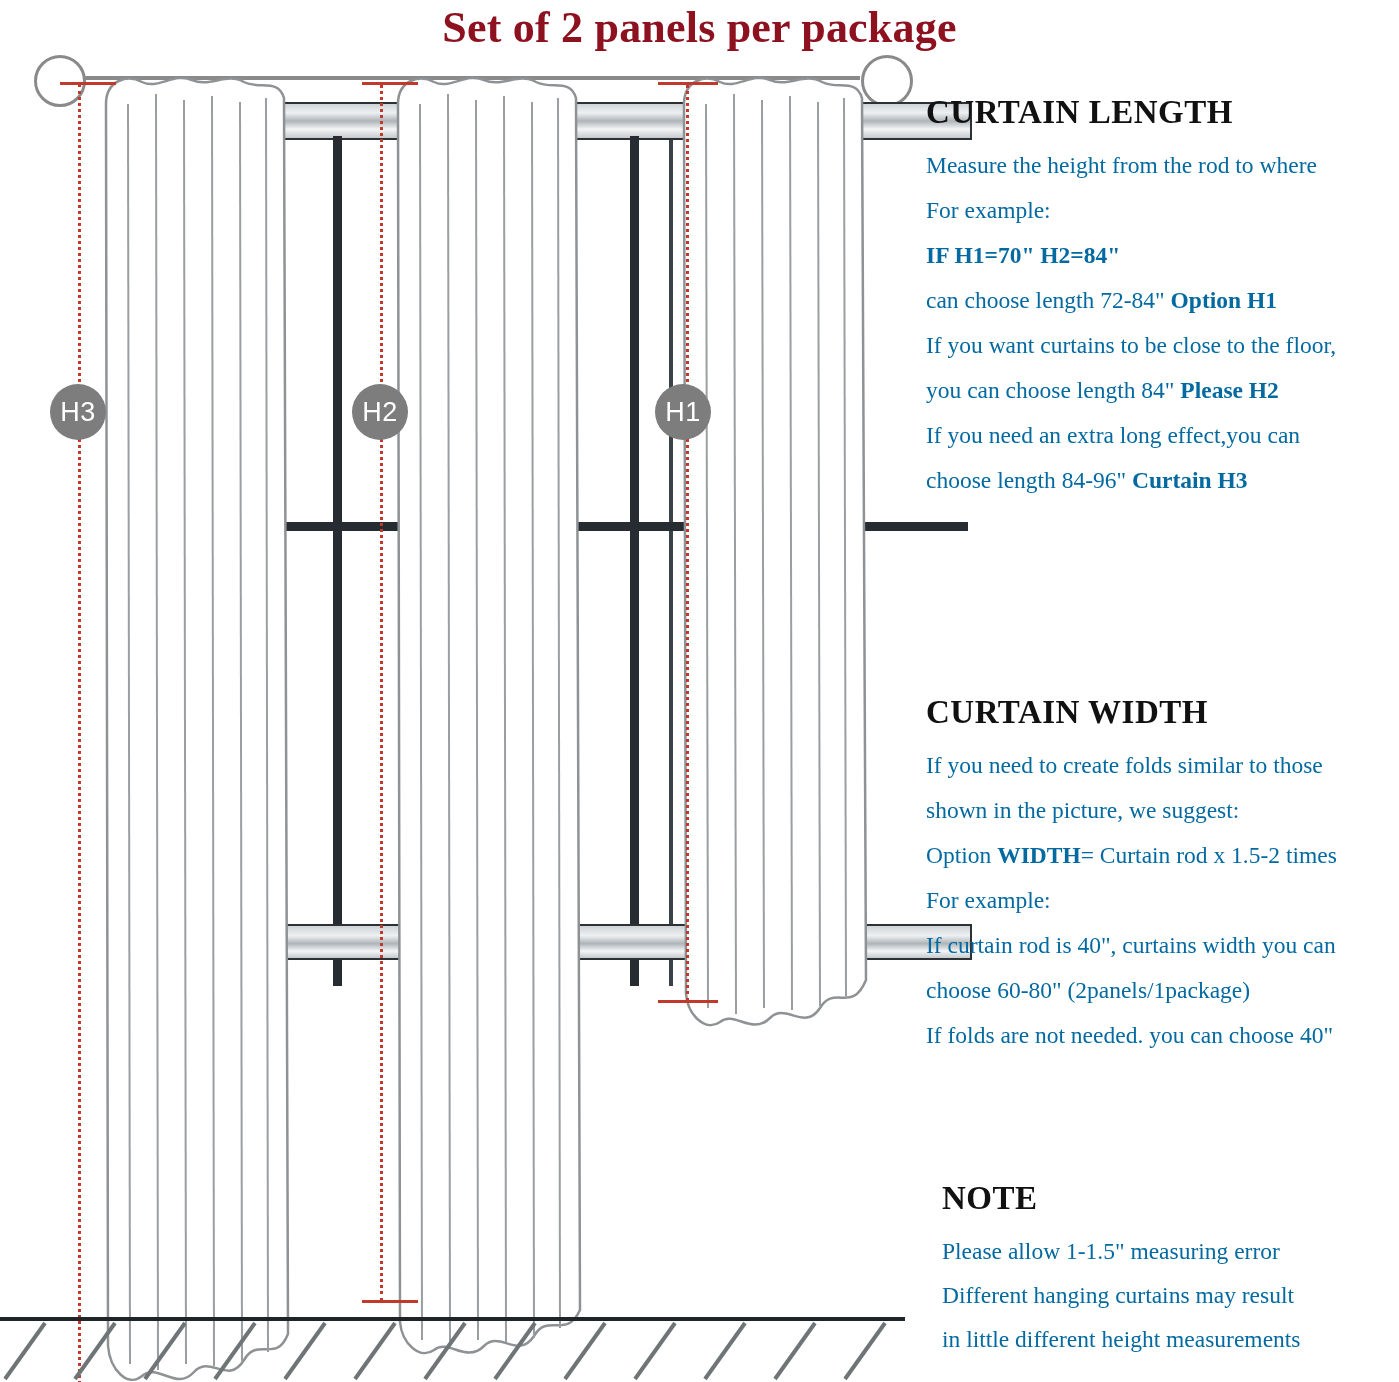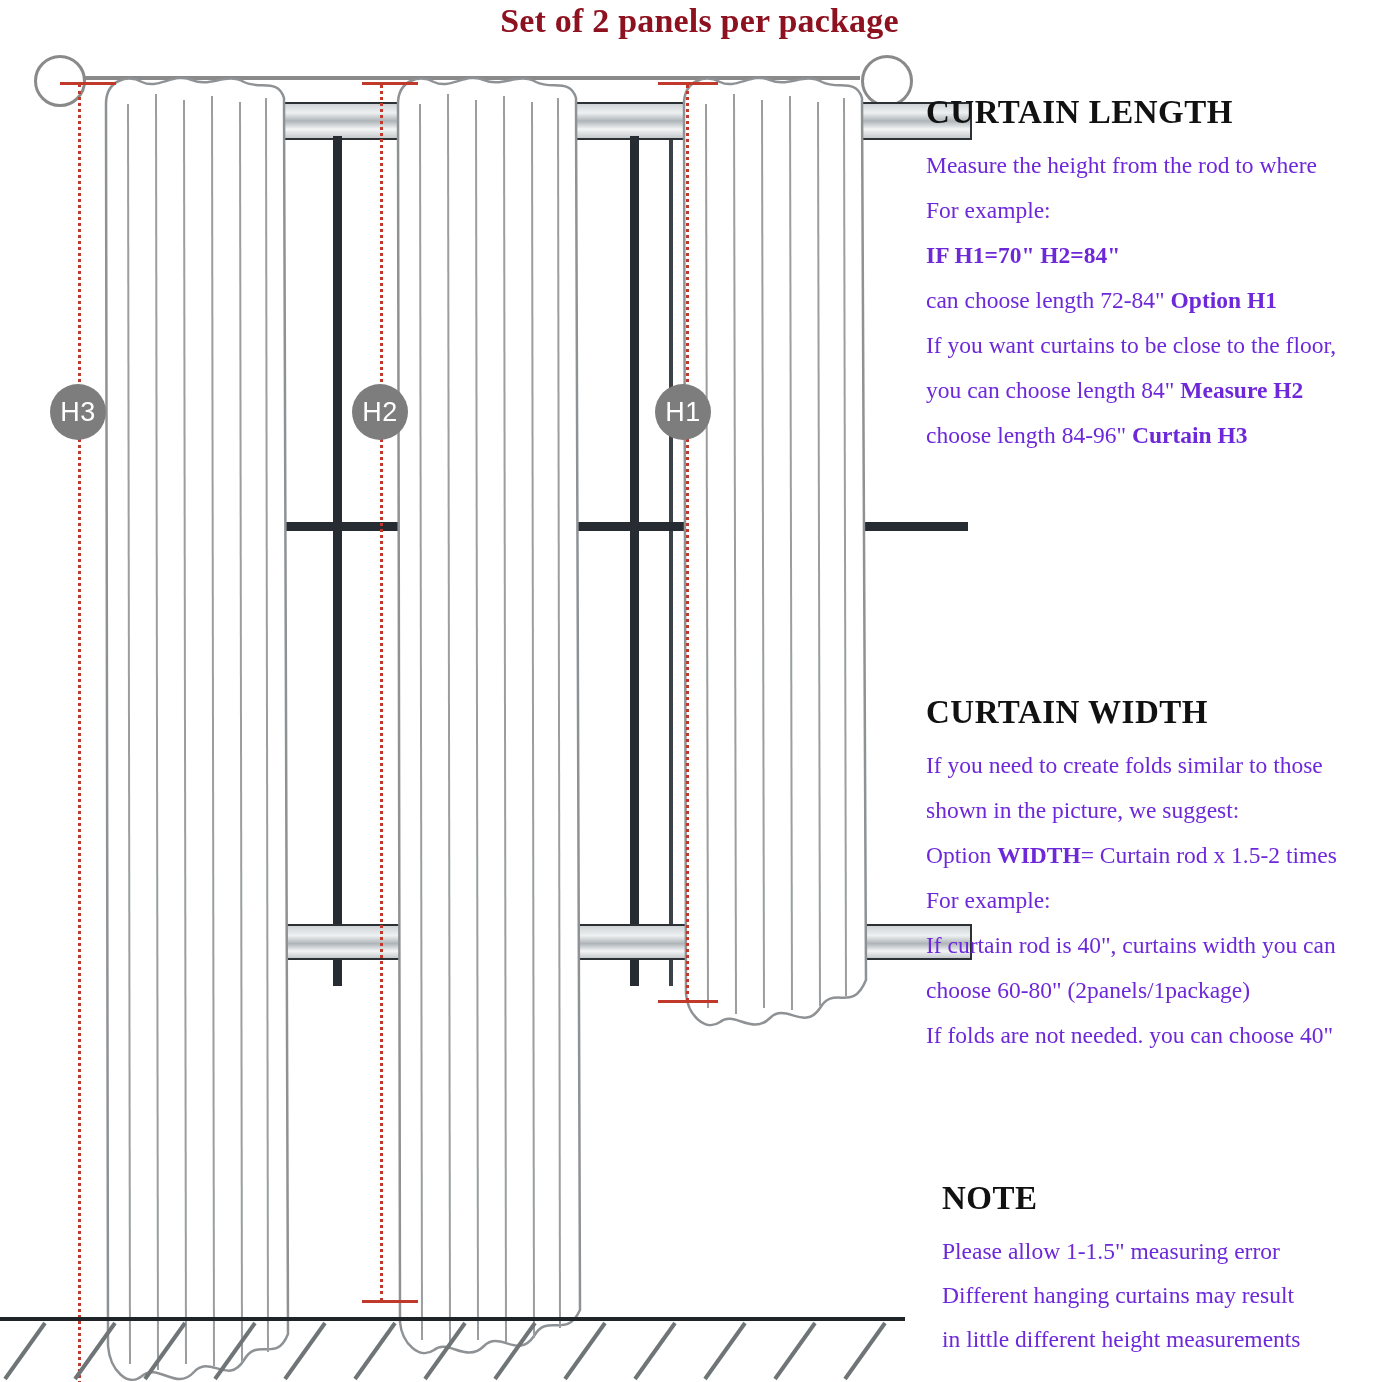--- a/index.html
+++ b/index.html
@@ -18,21 +18,21 @@
 
   
   .title {
     position: absolute;
     top: 2px;
     left: 0;
     width: 1399px;
     text-align: center;
     font-family: "Liberation Serif", serif;
     font-weight: bold;
-    font-size: 34px;
+    font-size: 44px;
     color: #8e1120;
     letter-spacing: 0.2px;
   }
 
   
   .diagram {
     position: absolute;
     left: 0;
     top: 44px;
     width: 905px;
@@ -153,21 +153,21 @@
     font-family: "Liberation Serif", serif;
     font-weight: bold;
     font-size: 33px;
     color: #111111;
     letter-spacing: 0.5px;
     margin: 0 0 12px 0;
   }
   .sec-body {
     font-family: "Liberation Serif", serif;
     font-size: 23.5px;
-    color: #6d28d9;
+    color: #0369a1;
     line-height: 45px;
   }
   .sec-body .b { font-weight: bold; }
   .sec {
     margin-bottom: 10px;
   }
   #sec-length { position: absolute; top: 38px; left: 6px; width: 472px; margin-top: 12px; }
   #sec-width  { position: absolute; top: 650px; left: 6px; width: 478px; }
   #sec-note   { position: absolute; top: 1136px; left: 22px; width: 472px; }
   #sec-note .sec-body { line-height: 44px; }
@@ -289,21 +289,22 @@
   <div class="textcol">
 
     <div class="sec" id="sec-length">
       <div class="sec-head">CURTAIN LENGTH</div>
       <div class="sec-body">
         <div>Measure the height from the rod to where</div>
         <div>For example:</div>
         <div class="b">IF H1=70"  H2=84"</div>
         <div><span>can choose length 72-84" </span><span class="b">Option H1</span></div>
         <div>If you want curtains to be close to the floor,</div>
-        <div><span>you can choose length 84" </span><span class="b">Measure H2</span></div>
+        <div><span>you can choose length 84" </span><span class="b">Please H2</span></div>
+        <div>If you need an extra long effect,you can</div>
         <div><span>choose length 84-96" </span><span class="b">Curtain H3</span></div>
       </div>
     </div>
 
     <div class="sec" id="sec-width">
       <div class="sec-head">CURTAIN WIDTH</div>
       <div class="sec-body">
         <div>If you need to create folds similar to those</div>
         <div>shown in the picture, we suggest:</div>
         <div><span>Option </span><span class="b">WIDTH</span><span>= Curtain rod x 1.5-2 times</span></div>

